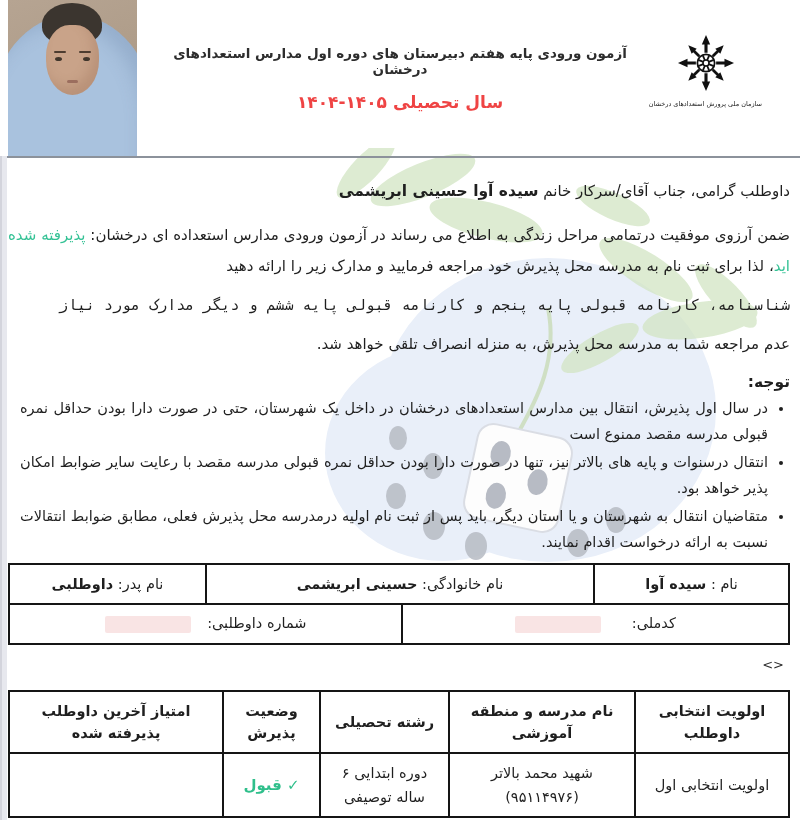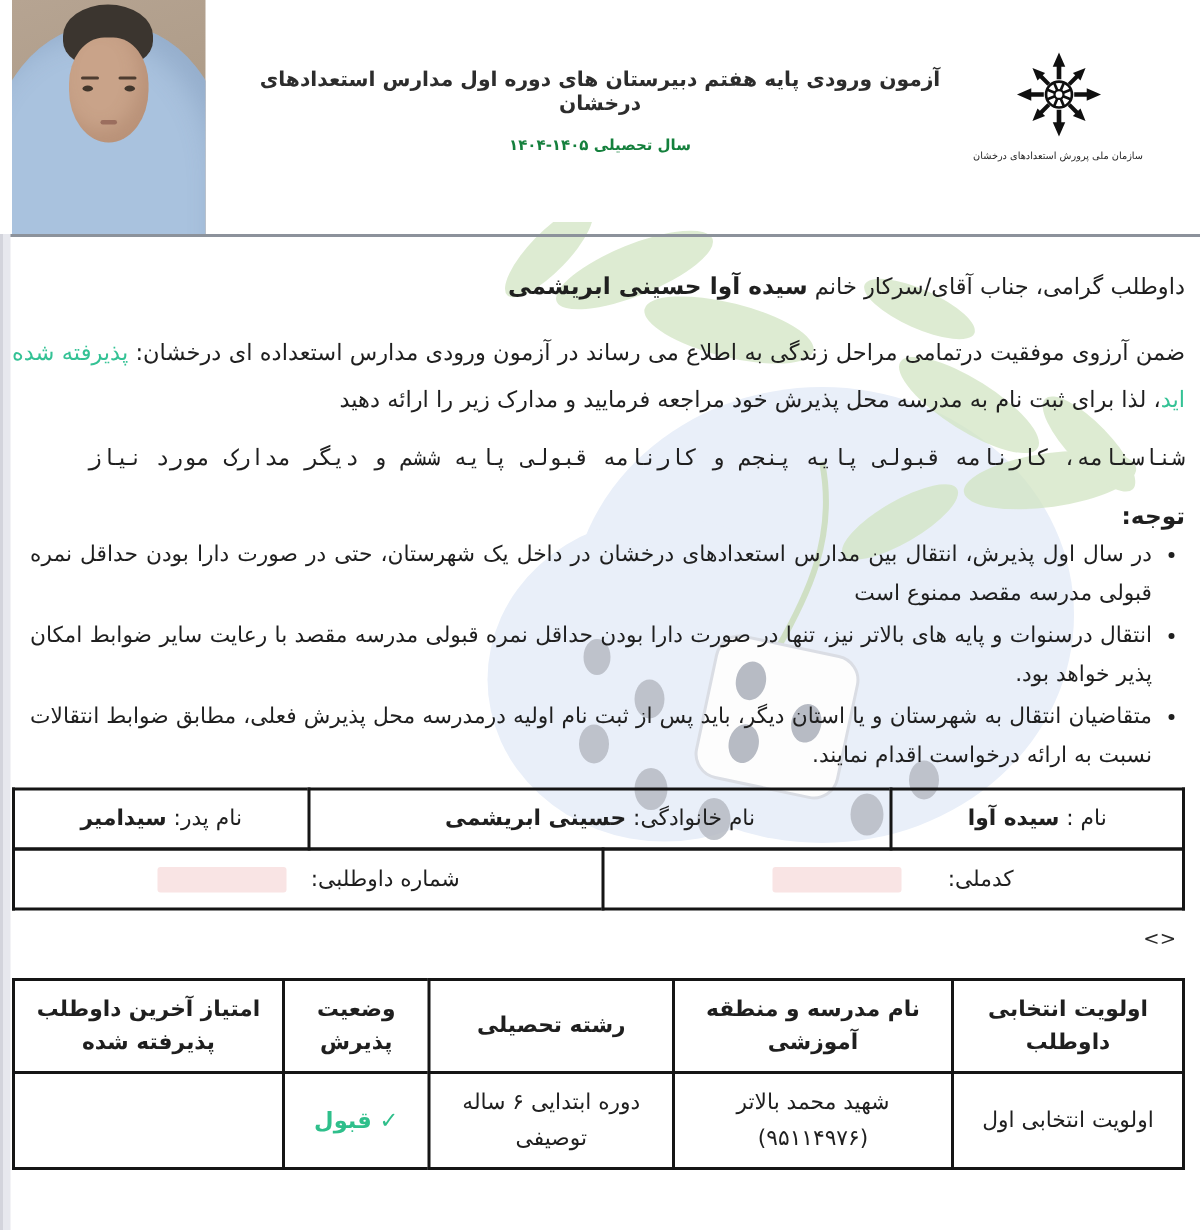--- a/index.html
+++ b/index.html
@@ -31,21 +31,21 @@
     background:#c9a389; border-radius:46% 46% 52% 52%; box-shadow:inset -6px -8px 12px rgba(140,95,70,.25); }
   .brow { position:absolute; top:26px; width:12px; height:2px; background:#4d3c30; border-radius:2px; }
   .brow.l { left:8px; } .brow.r { right:8px; }
   .eye { position:absolute; top:32px; width:7px; height:4px; background:#41362c; border-radius:50%; }
   .eye.l { left:9px; } .eye.r { right:9px; }
   .mouth { position:absolute; top:55px; left:21px; width:11px; height:2.5px; background:#9b6e5e; border-radius:2px; }
 
   .titles { position:absolute; top:28px; left:150px; width:500px; text-align:center; z-index:1; }
   .doc-title { font-size:21px; font-weight:bold; color:#2abd8e; margin:0; }
   .doc-subtitle { margin:17px 0 0; font-size:13.5px; font-weight:bold; color:#2d2d2d; }
-  .doc-year { margin:15px 0 0; font-size:10px; font-weight:bold; color:#15803d; }
+  .doc-year { margin:15px 0 0; font-size:17px; font-weight:bold; color:#ef4444; }
 
   .logo { position:absolute; top:32px; left:650px; width:112px; text-align:center; z-index:1; }
   .logo-caption { font-size:6.5px; color:#1a1a1a; margin-top:2px; letter-spacing:-0.3px; white-space:nowrap; }
 
   .divider { position:absolute; top:156px; left:0; width:800px; height:2px; background:#8c929b; z-index:1; }
 
   
   .main { position:absolute; top:158px; left:0; width:800px; padding:0 10px 0 8px; z-index:1; }
   .greeting { margin:24px 0 0; font-size:15px; }
   .greeting b { font-size:15.5px; }
@@ -169,20 +169,21 @@
     <p class="greeting">
       <span>داوطلب گرامی، جناب آقای/سرکار خانم </span><b>سیده آوا حسینی ابریشمی</b>
     </p>
 
     <p class="intro">
       <span>ضمن آرزوی موفقیت درتمامی مراحل زندگی به اطلاع می رساند در آزمون ورودی مدارس استعداده ای درخشان: </span><span class="accent">پذیرفته شده اید</span><span>، لذا برای ثبت نام به مدرسه محل پذیرش خود مراجعه فرمایید و مدارک زیر را ارائه دهید</span>
     </p>
 
     <p class="line">شناسنامه، کارنامه قبولی پایه پنجم و کارنامه قبولی پایه ششم و دیگر مدارک مورد نیاز</p>
 
+    <p class="warning">عدم مراجعه شما به مدرسه محل پذیرش، به منزله انصراف تلقی خواهد شد.</p>
 
     <p class="attention">توجه:</p>
 
     <ul class="notes">
       <li>در سال اول پذیرش، انتقال بین مدارس استعدادهای درخشان در داخل یک شهرستان، حتی در صورت دارا بودن حداقل نمره قبولی مدرسه مقصد ممنوع است</li>
       <li>انتقال درسنوات و پایه های بالاتر نیز، تنها در صورت دارا بودن حداقل نمره قبولی مدرسه مقصد با رعایت سایر ضوابط امکان پذیر خواهد بود.</li>
       <li>متقاضیان انتقال به شهرستان و یا استان دیگر، باید پس از ثبت نام اولیه درمدرسه محل پذیرش فعلی، مطابق ضوابط انتقالات نسبت به ارائه درخواست اقدام نمایند.</li>
     </ul>
 
     <table class="t1">
@@ -191,21 +192,21 @@
         <td style="width:195px">
           <span class="lbl">نام :</span>
           <b>سیده آوا</b>
         </td>
         <td>
           <span class="lbl">نام خانوادگی:</span>
           <b>حسینی ابریشمی</b>
         </td>
         <td style="width:197px">
           <span class="lbl">نام پدر:</span>
-          <b>سیدامیر</b>
+          <b>داوطلبی</b>
         </td>
       </tr>
     </tbody>
       </table>
     <table class="t1" style="margin-top:-2px">
       <tbody>
           <tr>
         <td style="width:387px">
           <span class="lbl">کدملی:</span>
           <span class="redacted"></span>
@@ -218,21 +219,21 @@
     </tbody>
       </table>
 
     <div class="stray">&lt;&gt;</div>
 
     <table class="t2">
       <tbody>
           <tr>
         <th style="width:154px">اولویت انتخابی داوطلب</th>
         <th style="width:186px">نام مدرسه و منطقه آموزشی</th>
-        <th style="width:163px">رشته تحصیلی</th>
+        <th style="width:129px">رشته تحصیلی</th>
         <th style="width:97px">وضعیت پذیرش</th>
         <th>امتیاز آخرین داوطلب پذیرفته شده</th>
       </tr>
       <tr>
         <td>اولویت انتخابی اول</td>
         <td>
           <div>شهید محمد بالاتر</div>
           <div dir="ltr">(۹۵۱۱۴۹۷۶)</div>
         </td>
         <td>دوره ابتدایی ۶ ساله توصیفی</td>

